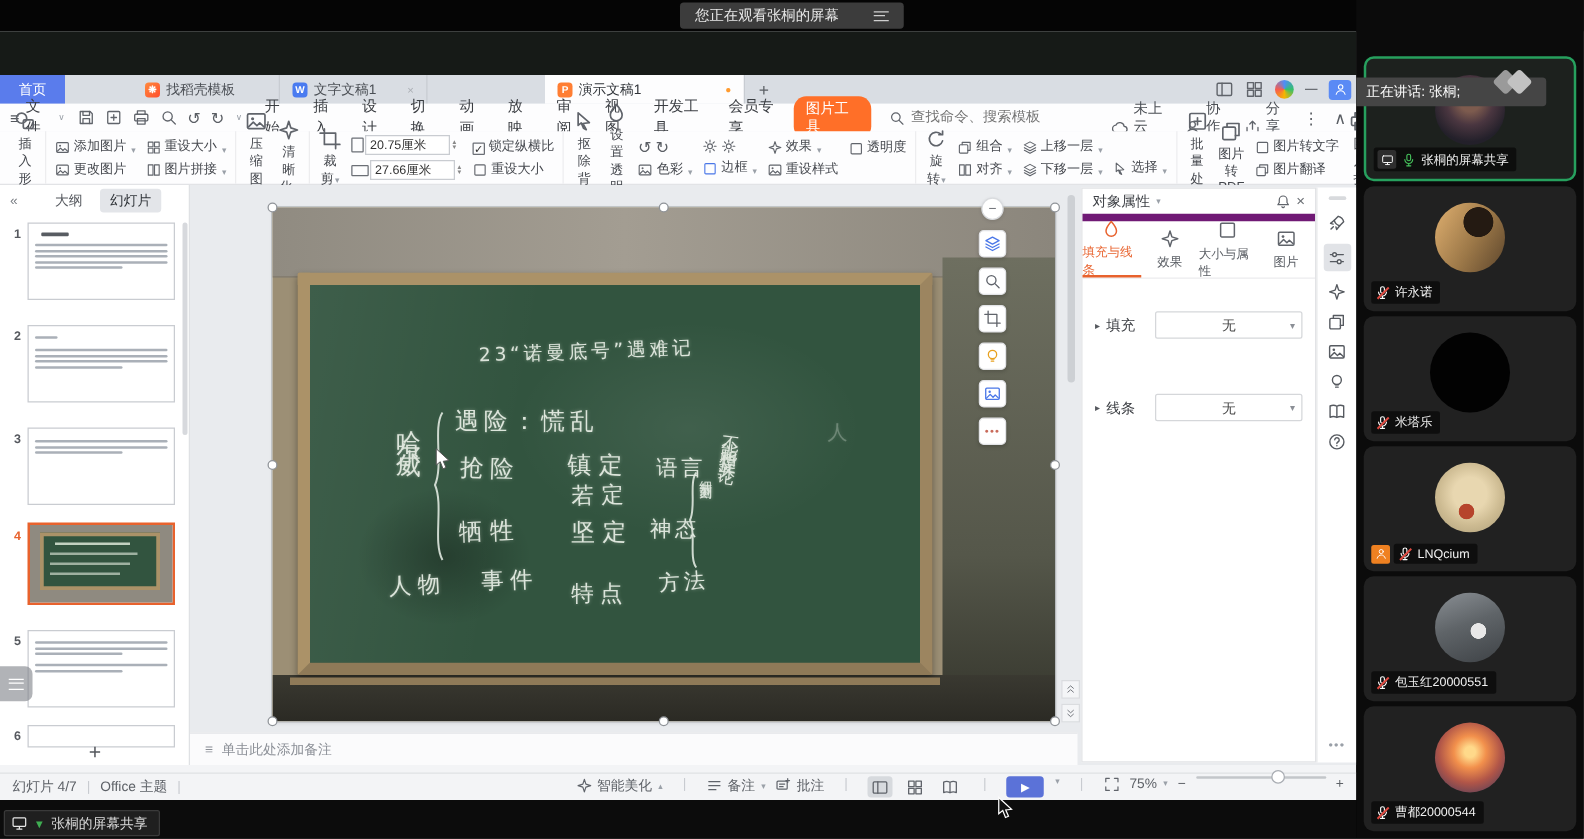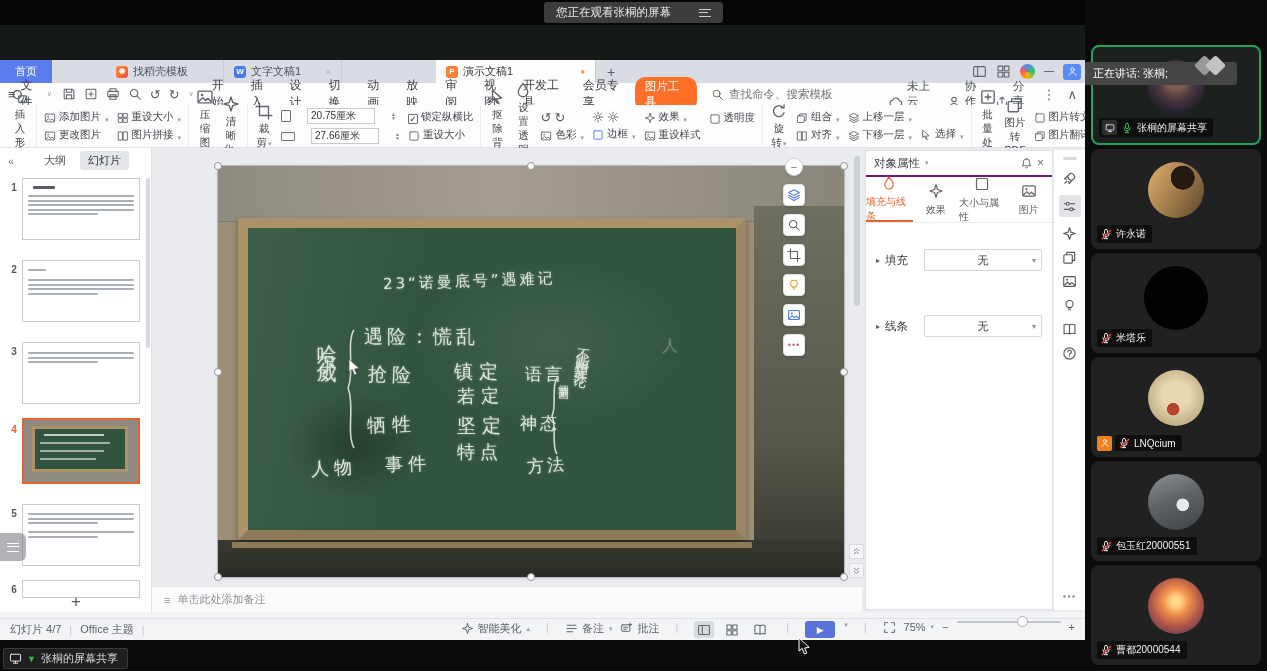--- a/index.html
+++ b/index.html
@@ -56,21 +56,21 @@
 .mb-chip{display:flex;align-items:flex-end;gap:4px}
 
 .ribbon{position:absolute;left:0;top:80px;width:100%;height:43px;background:#fdfdfe;border-bottom:1px solid #e2e3e6;display:flex;align-items:stretch;padding-left:4px}
 .rgroup{display:flex;align-items:center;gap:8px;padding:0 7px;border-right:1px solid #ededef}
 .rbig{display:flex;flex-direction:column;align-items:center;justify-content:center;gap:2px;font-size:10.5px;color:#45484e;text-align:center}
 .rbig .ic{width:18px;height:18px}
 .rcol{display:flex;flex-direction:column;gap:4px;font-size:10.5px;color:#45484e}
 .rsmall{display:flex;align-items:flex-end;gap:3px;white-space:nowrap}
 .rsmall .ic{width:12px;height:12px}
 .dd{color:#9aa0a8;font-size:7px;margin-left:1px}
-.dimrow{display:flex;align-items:center;gap:16px}
+.dimrow{display:flex;align-items:center;gap:1px}
 .dimico{width:10px;height:12px;border:1.2px solid #6b6f76;border-radius:1px}
 .dimico.w{width:14px;height:9px}
 .dimrow input{width:68px;height:16px;border:1px solid #c9ccd1;font-size:10px;color:#333;padding:0 3px;font-family:"Liberation Sans",sans-serif}
 .stepper{display:flex;flex-direction:column;font-size:5px;color:#888;line-height:.9}
 .chkbox{width:10px;height:10px;border:1.2px solid #6b6f76;border-radius:1px;display:flex;align-items:center;justify-content:center;font-size:9px;color:#333}
 
 .workspace{position:absolute;left:0;top:123px;width:1085px;height:464px;background:#e9ebee}
 .slidepanel{position:absolute;left:0;top:0;width:152px;height:464px;background:#fff;border-right:1px solid #dfe1e4;overflow:hidden}
 .panelhead{height:25px;display:flex;align-items:center;font-size:11px;color:#55585e;padding:0 8px;gap:8px}
 .panelhead .tabs{flex:1;display:flex;justify-content:center;gap:6px}
@@ -110,21 +110,21 @@
 .fl-btn .ic{width:14px;height:14px}
 .fl-minus{width:18px;height:18px;border-radius:50%;background:#fff;border:1px solid #d9dbde;display:flex;align-items:center;justify-content:center;color:#6a6e74;font-size:11px;box-shadow:0 1px 3px rgba(0,0,0,.12)}
 .vscroll{position:absolute;left:702px;top:4px;width:6px;height:380px}
 .vthumb{position:absolute;left:0;top:4px;width:6px;height:150px;background:#cdd0d4;border-radius:3px}
 .navbtns{position:absolute;left:697px;top:396px;display:flex;flex-direction:column;gap:4px}
 .navbtn{width:15px;height:15px;background:#f4f5f7;border:1px solid #dadcdf;display:flex;align-items:center;justify-content:center}
 .navbtn .ic{width:9px;height:9px}
 .notesbar{position:absolute;left:152px;top:438px;width:710px;height:26px;background:#fbfbfc;border-top:1px solid #e4e5e7;display:flex;align-items:center;gap:7px;padding-left:12px;font-size:11px;color:#8b8f96}
 
 .props{position:absolute;left:865px;top:2px;width:188px;height:460px;background:#fff;border:1px solid #e2e3e6}
-.phead{height:26px;border-bottom:2px solid #701a75;display:flex;align-items:center;padding:0 8px;font-size:11.5px;color:#3c3f44;gap:4px}
+.phead{height:26px;border-bottom:6px solid #701a75;display:flex;align-items:center;padding:0 8px;font-size:11.5px;color:#3c3f44;gap:4px}
 .phead .sp{flex:1}
 .phead .ic{width:13px;height:13px}
 .ptabs{display:flex;height:46px;border-bottom:1px solid #ececee}
 .ptab2{flex:1;display:flex;flex-direction:column;align-items:center;justify-content:center;gap:4px;font-size:10px;color:#5a5e64}
 .ptab2 .ic{width:16px;height:16px}
 .ptab2.active{color:#e8622d;border-bottom:2px solid #e8622d}
 .ptab2.active .ic{color:#e8622d}
 .prow{display:flex;align-items:center;margin:26px 10px 0;font-size:11.5px;color:#3a3d42;gap:5px}
 .prow .tri{font-size:8px;color:#55585e}
 .pselect{margin-left:auto;width:118px;height:22px;border:1px solid #d5d7da;border-radius:2px;display:flex;align-items:center;justify-content:center;font-size:11px;color:#444;position:relative}
@@ -764,21 +764,21 @@
           <span class="chalk" style="left:146px;top:158px;font-size:19px;letter-spacing:4px">遇险：慌乱</span>
           <span class="chalk" style="left:150px;top:196px;font-size:19px;letter-spacing:5px;transform:rotate(2deg)">抢险</span>
           <span class="chalk" style="left:236px;top:193px;font-size:19px;letter-spacing:6px">镇定</span>
           <span class="chalk" style="left:239px;top:218px;font-size:18px;letter-spacing:6px;transform:rotate(-2deg)">若定</span>
           <span class="chalk" style="left:149px;top:246px;font-size:19px;letter-spacing:6px;transform:rotate(-2deg)">牺牲</span>
           <span class="chalk" style="left:239px;top:247px;font-size:19px;letter-spacing:6px">坚定</span>
           <span class="chalk" style="left:307px;top:197px;font-size:17px;letter-spacing:3px">语言</span>
           <span class="chalk" style="left:302px;top:246px;font-size:17px;letter-spacing:3px">神态</span>
           <span class="chalk" style="left:93px;top:290px;font-size:18px;letter-spacing:5px;transform:rotate(-3deg)">人物</span>
           <span class="chalk" style="left:167px;top:286px;font-size:18px;letter-spacing:5px;transform:rotate(-2deg)">事件</span>
-          <span class="chalk" style="left:239px;top:274px;font-size:18px;letter-spacing:5px">特点</span>
+          <span class="chalk" style="left:239px;top:297px;font-size:18px;letter-spacing:5px">特点</span>
           <span class="chalk" style="left:309px;top:288px;font-size:17px;letter-spacing:3px;transform:rotate(-4deg)">方法</span>
           <svg class="brace" style="left:330px;top:210px" width="12" height="80" viewBox="0 0 12 80">
               <path d="M9 2C3 10 9 30 4 40c5 10-1 30 5 38"></path>
             </svg>
           <span class="chalk vert" style="left:338px;top:210px;font-size:10px;letter-spacing:2px">细节刻画</span>
           <span class="chalk vert" style="left:357px;top:172px;font-size:14px;letter-spacing:5px;transform:rotate(7deg)">不能相提并论</span>
           <span class="chalk" style="left:444px;top:170px;font-size:16px;opacity:.32">人</span>
 
           <svg class="cursorsvg" style="left:130px;top:192px" width="14" height="20" viewBox="0 0 14 20">
               <path d="M1 1v13l3.2-2.6L6.4 17l2.4-1-2.2-5 4.6-.6z" fill="#fff" stroke="#555" stroke-width="0.8"></path>

